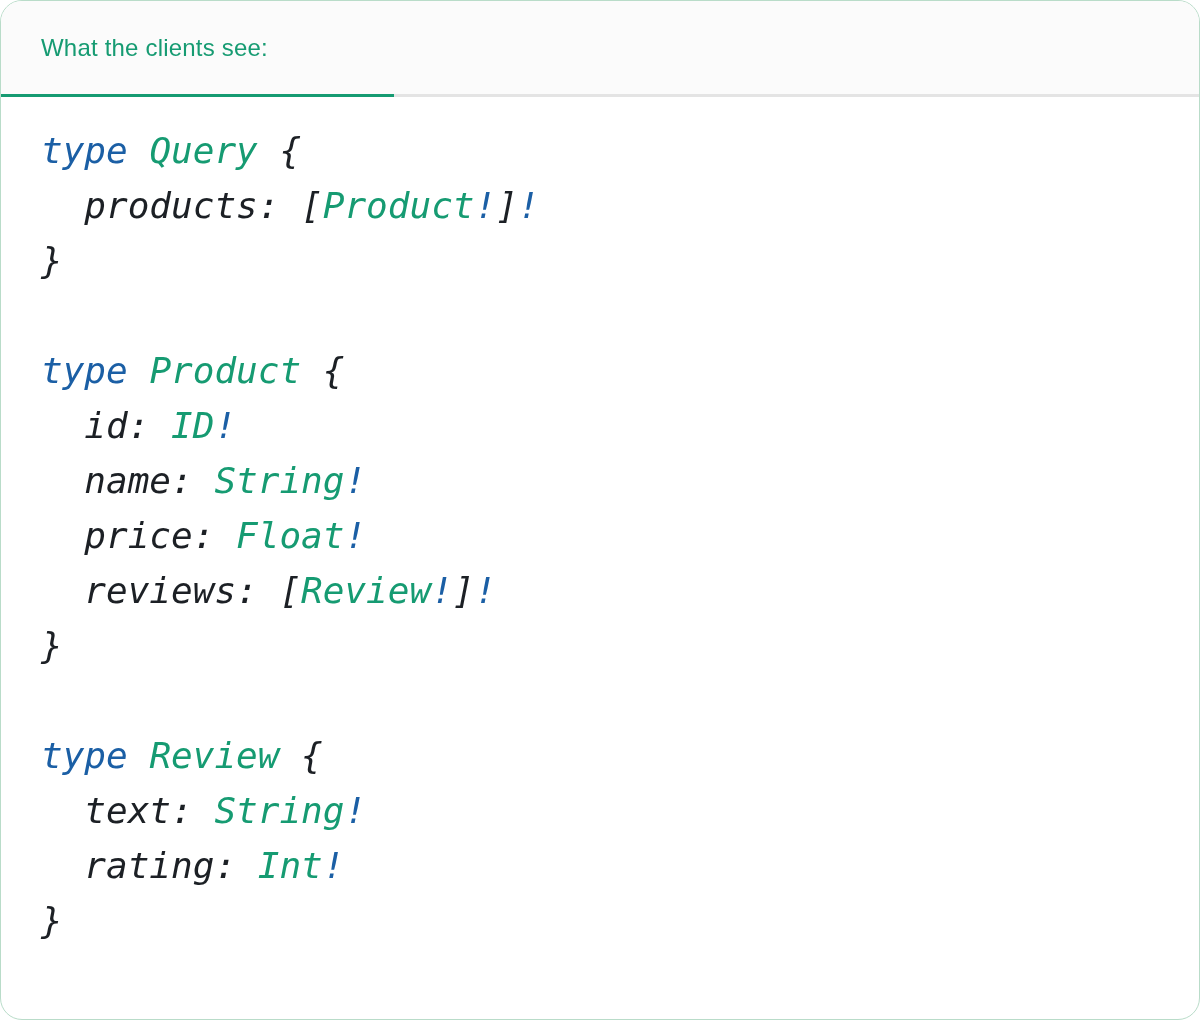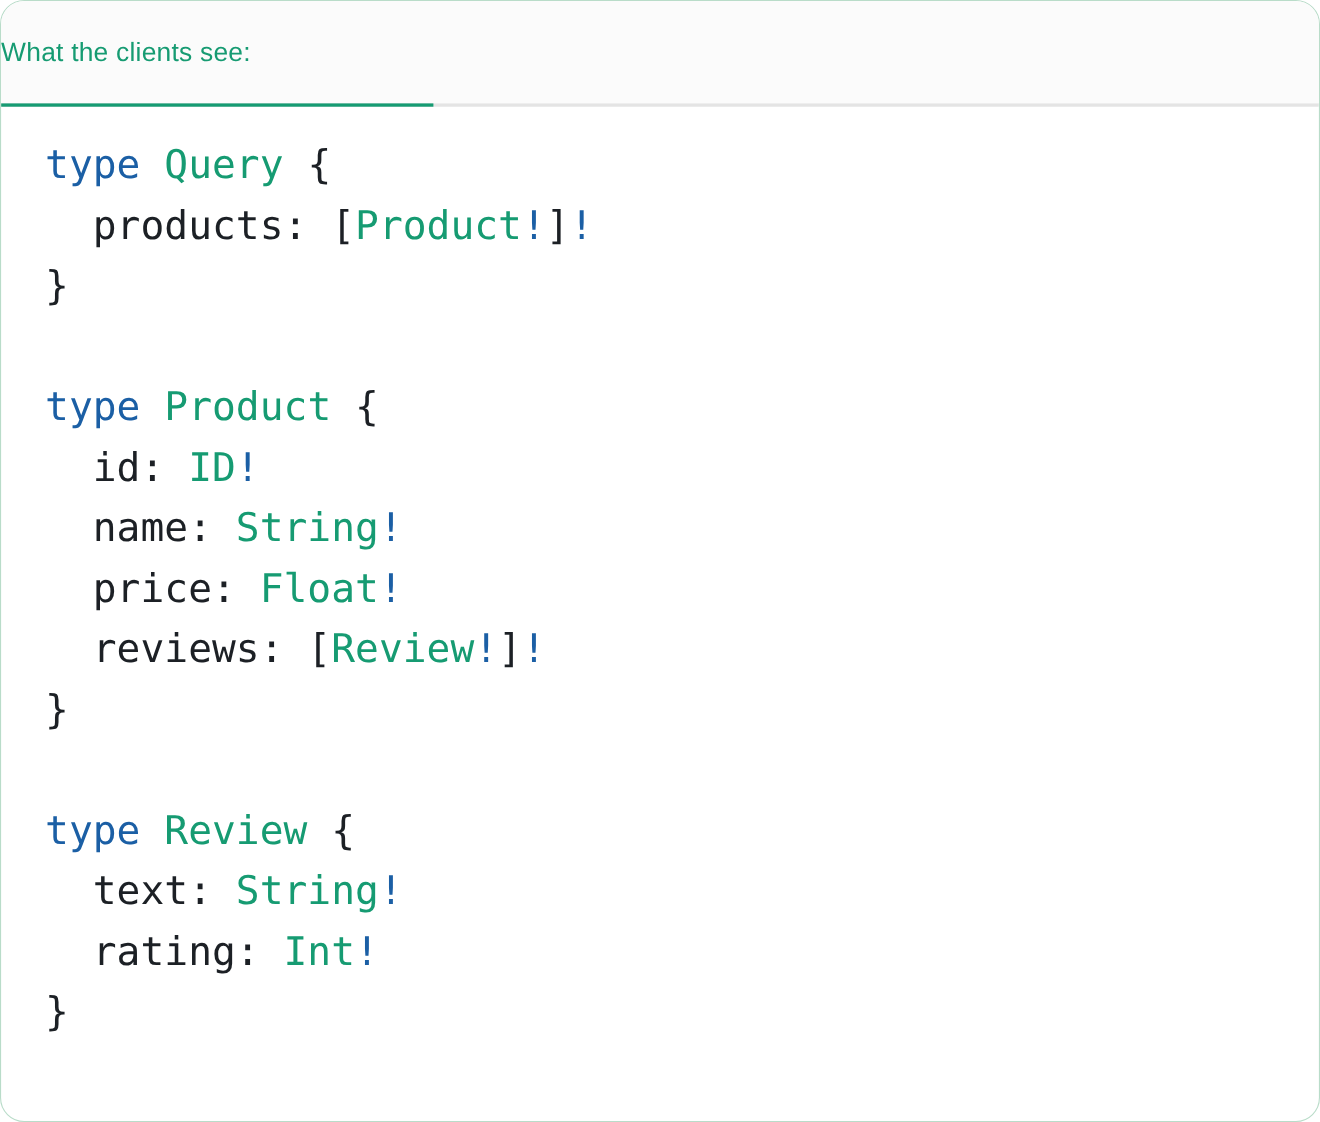--- a/index.html
+++ b/index.html
@@ -23,20 +23,21 @@
     height: 96px;
     background: var(--header-bg, #fbfbfb);
     border-bottom: 3px solid var(--divider, #e4e4e4);
   }
   .tab {
     position: relative;
     display: flex;
     align-items: center;
     height: 100%;
     width: 393px;
+    padding-left: 40px;
     cursor: pointer;
   }
   .tab-label {
     color: var(--accent-green, #169b72);
     font-size: 24px;
     font-weight: 500;
     letter-spacing: 0.2px;
   }
   .tab-underline {
     position: absolute;
@@ -45,21 +46,21 @@
     background: var(--accent-green, #169b72);
   }
   .code-block {
     padding: 26px 40px 0 40px;
     font-family: "DejaVu Sans Mono", "Liberation Mono", monospace;
     font-size: 36px;
     line-height: 55px;
     color: var(--text-dark, #1c2025);
     white-space: pre;
   }
-  .code-line { min-height: 55px; }
+  .code-line { min-height: 55px; font-style: italic; }
   .tok-kw   { color: var(--keyword-blue, #1b5fa5); }
   .tok-type { color: var(--accent-green, #169b72); }
   .tok-bang { color: var(--keyword-blue, #1b5fa5); }
   .tok-plain { color: var(--text-dark, #1c2025); }
 </style>
 </head>
 <body>
 
 <div class="card">
   <div class="panel-header">

